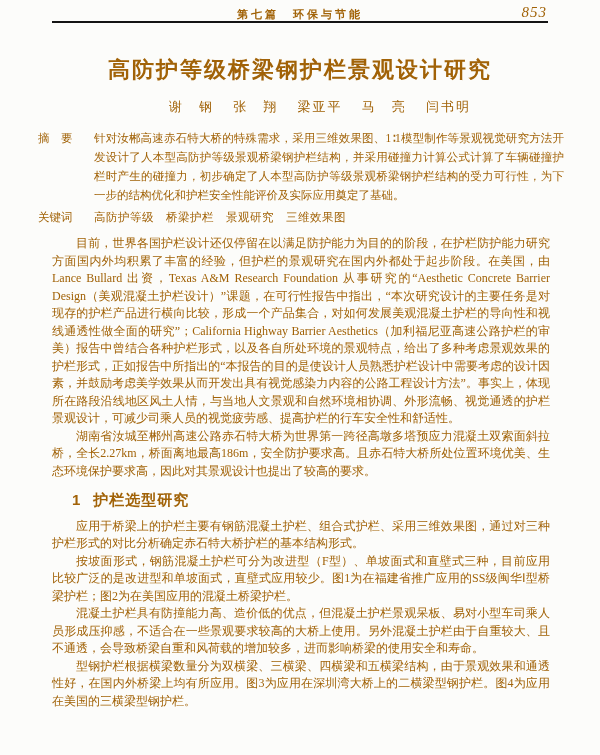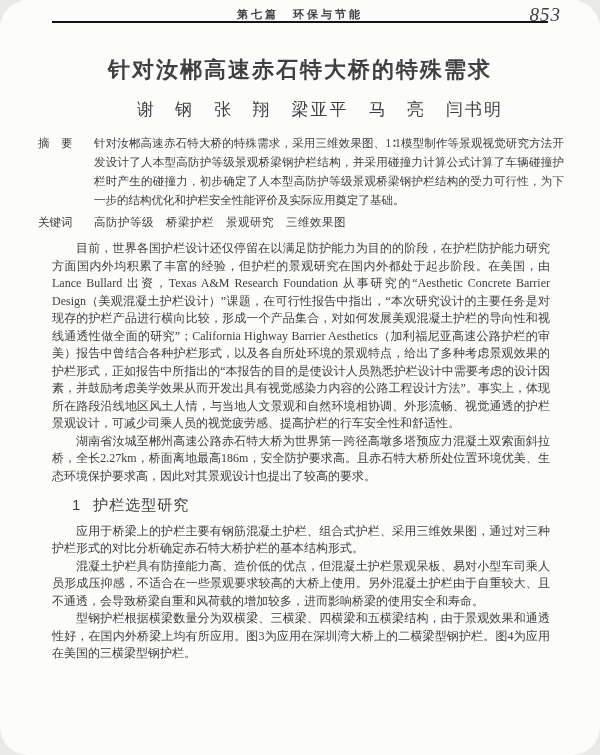--- a/index.html
+++ b/index.html
@@ -4,47 +4,46 @@
 <style>
   * { margin:0; padding:0; box-sizing:border-box; }
   html,body { width:600px; }
   body {
     background:#e9e9e7;
     font-family:"Liberation Serif", serif;
   }
   .page {
     width:600px; height:755px;
     background:#fcfcfa;
-    color:#404040;
+    color:#a16207;
     overflow:hidden;
     position:relative;
-    border-radius:28px;
   }
   
   .header { position:relative; padding-top:7px; height:17px; }
   .header-chapter {
     display:block; text-align:center;
     font-size:11px; letter-spacing:3px; font-weight:bold;
     font-family:"Liberation Serif", serif;
   }
   .page-number {
-    position:absolute; right:39px; top:4px;
-    font-size:19px; font-style:italic; letter-spacing:1px;
+    position:absolute; right:53px; top:4px;
+    font-size:15px; font-style:italic; letter-spacing:1px;
   }
   .rule {
     margin:4px 52px 0 52px; height:2px;
     background:#141414; border:none;
   }
   
   .title {
     margin:32px 40px 0 40px; text-align:center;
     font-size:22px; font-weight:bold; letter-spacing:2px;
     font-family:"Liberation Sans", sans-serif;
   }
-  .authors { margin-top:13px; text-align:center; font-size:17px;padding-left:40px; }
+  .authors { margin-top:13px; text-align:center; font-size:13px;padding-left:40px; }
   .author { display:inline-block; letter-spacing:2px; }
   .author + .author { margin-left:16px; }
   
   .meta-block {
     display:flex; margin:0 36px 0 38px;
     font-size:11.5px; line-height:19px;
   }
   .abstract-block { margin-top:13px; }
   .keywords-block { margin-top:3px;align-items:center; }
   .meta-label {
@@ -56,38 +55,38 @@
   .keywords-text { letter-spacing:0.5px; }
   
   .body {
     margin:8px 50px 0 52px;
     font-size:12px; line-height:17.5px;
     text-align:justify;
   }
   .body p { text-indent:2em; }
   .section-heading {
     margin:11px 0 9px 20px;
-    font-size:15px; font-weight:normal;
+    font-size:15px; font-weight:bold;
     font-family:"Liberation Sans", sans-serif;
     letter-spacing:1px;
   }
   .section-number { margin-right:12px; }
 </style>
 </head>
 <body>
 
 <div class="page">
 
   <div class="header">
     <span class="header-chapter">第七篇　环保与节能</span>
     <span class="page-number">853</span>
   </div>
   <div class="rule"></div>
 
-  <h1 class="title">针对汝郴高速赤石特大桥的特殊需求</h1>
+  <h1 class="title">高防护等级桥梁钢护栏景观设计研究</h1>
 
   <div class="authors">
     <span class="author">谢　钢</span>
     <span class="author">张　翔</span>
     <span class="author">梁亚平</span>
     <span class="author">马　亮</span>
     <span class="author">闫书明</span>
   </div>
 
   <div class="meta-block abstract-block">
@@ -102,17 +101,18 @@
 
   <div class="body">
     <p>目前，世界各国护栏设计还仅停留在以满足防护能力为目的的阶段，在护栏防护能力研究方面国内外均积累了丰富的经验，但护栏的景观研究在国内外都处于起步阶段。在美国，由 Lance Bullard 出资，Texas A&amp;M Research Foundation 从事研究的“Aesthetic Concrete Barrier Design（美观混凝土护栏设计）”课题，在可行性报告中指出，“本次研究设计的主要任务是对现存的护栏产品进行横向比较，形成一个产品集合，对如何发展美观混凝土护栏的导向性和视线通透性做全面的研究”；California Highway Barrier Aesthetics（加利福尼亚高速公路护栏的审美）报告中曾结合各种护栏形式，以及各自所处环境的景观特点，给出了多种考虑景观效果的护栏形式，正如报告中所指出的“本报告的目的是使设计人员熟悉护栏设计中需要考虑的设计因素，并鼓励考虑美学效果从而开发出具有视觉感染力内容的公路工程设计方法”。事实上，体现所在路段沿线地区风土人情，与当地人文景观和自然环境相协调、外形流畅、视觉通透的护栏景观设计，可减少司乘人员的视觉疲劳感、提高护栏的行车安全性和舒适性。</p>
     <p>湖南省汝城至郴州高速公路赤石特大桥为世界第一跨径高墩多塔预应力混凝土双索面斜拉桥，全长2.27km，桥面离地最高186m，安全防护要求高。且赤石特大桥所处位置环境优美、生态环境保护要求高，因此对其景观设计也提出了较高的要求。</p>
 
     <h2 class="section-heading">
       <span class="section-number">1</span><span class="section-title">护栏选型研究</span>
     </h2>
 
     <p>应用于桥梁上的护栏主要有钢筋混凝土护栏、组合式护栏、采用三维效果图，通过对三种护栏形式的对比分析确定赤石特大桥护栏的基本结构形式。</p>
+    <p>按坡面形式，钢筋混凝土护栏可分为改进型（F型）、单坡面式和直壁式三种，目前应用比较广泛的是改进型和单坡面式，直壁式应用较少。图1为在福建省推广应用的SS级闽华Ⅰ型桥梁护栏；图2为在美国应用的混凝土桥梁护栏。</p>
     <p>混凝土护栏具有防撞能力高、造价低的优点，但混凝土护栏景观呆板、易对小型车司乘人员形成压抑感，不适合在一些景观要求较高的大桥上使用。另外混凝土护栏由于自重较大、且不通透，会导致桥梁自重和风荷载的增加较多，进而影响桥梁的使用安全和寿命。</p>
     <p>型钢护栏根据横梁数量分为双横梁、三横梁、四横梁和五横梁结构，由于景观效果和通透性好，在国内外桥梁上均有所应用。图3为应用在深圳湾大桥上的二横梁型钢护栏。图4为应用在美国的三横梁型钢护栏。</p>
   </div>
 
 </div>
 
 </body></html>

